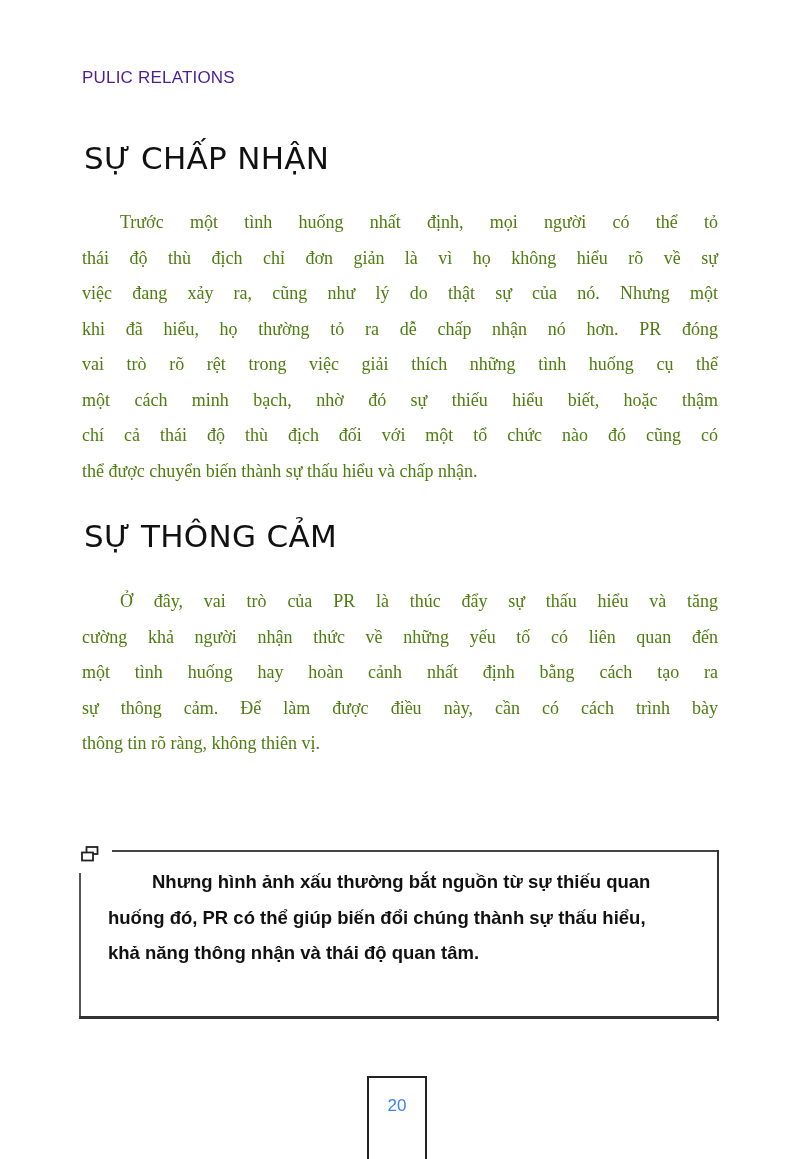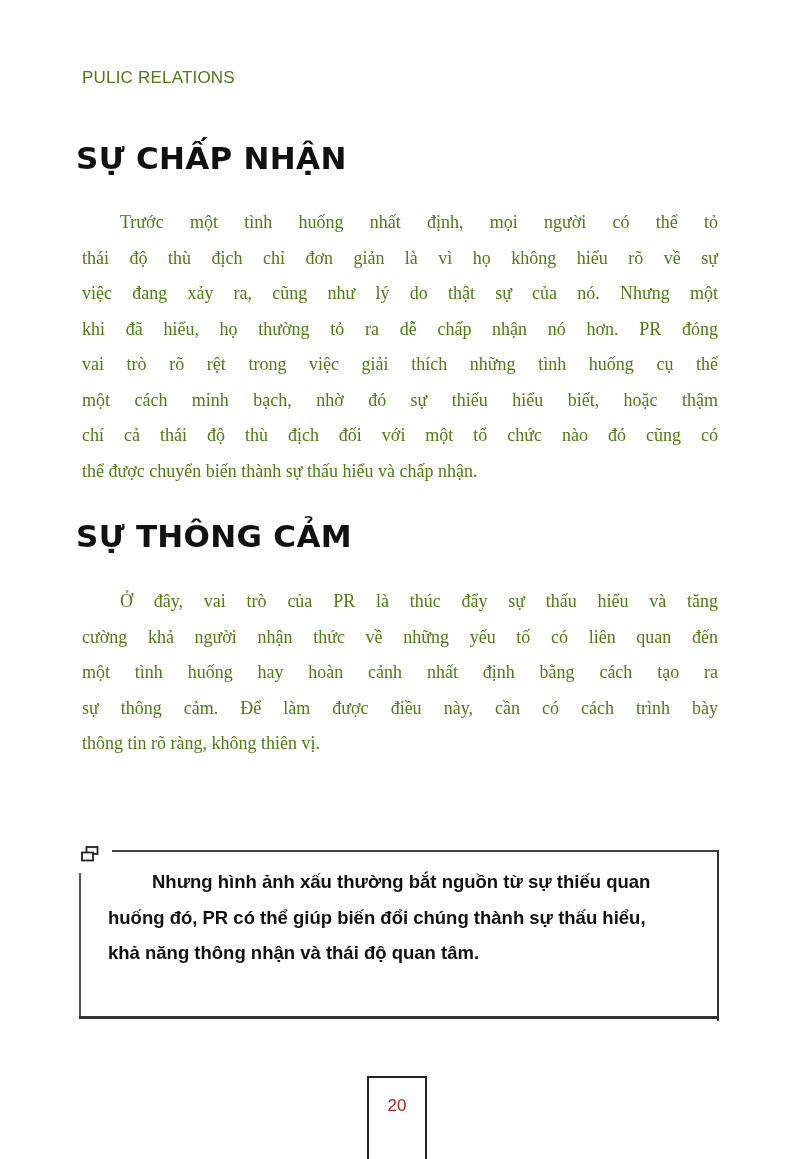--- a/index.html
+++ b/index.html
@@ -2,25 +2,25 @@
 <html><head>
 <meta charset="utf-8">
 <style>
   html, body { margin: 0; padding: 0; }
   body {
     width: 800px; height: 1159px; background: #ffffff; position: relative; overflow: hidden;
     color: #111;
   }
   .running-head {
     position: absolute; left: 82px; top: 68px;
-    font-family: "Liberation Sans", sans-serif; font-size: 17px; letter-spacing: 0.2px; color: #4d7c0f;
+    font-family: "Liberation Sans", sans-serif; font-size: 17px; letter-spacing: 0.2px; color: #4c1d95;
   }
   .heading {
-    position: absolute; left: 76px;
-    font-family: "DejaVu Sans", sans-serif; font-weight: bold; font-size: 31px; color: #111;
+    position: absolute; left: 84px;
+    font-family: "DejaVu Sans", sans-serif; font-weight: normal; font-size: 31px; color: #111;
     letter-spacing: 0.3px;
   }
   .h1 { top: 140px; }
   .h2 { top: 518px; }
   .para {
     position: absolute; left: 82px; width: 636px;
     font-family: "Liberation Serif", serif; font-size: 18px; line-height: 35.5px; color: #4d7c0f;
     text-align: justify;
   }
   .para .line { display: block; white-space: nowrap; text-align-last: justify; }
@@ -42,21 +42,21 @@
   }
   .note-text .line { display: block; white-space: nowrap; }
   .note-text .line.indent { padding-left: 44px; }
 
   .page-box {
     position: absolute; left: 367px; top: 1076px; width: 60px; height: 90px;
     border: 2px solid #222; border-bottom: none; box-sizing: border-box;
   }
   .page-num {
     position: absolute; left: 0; right: 0; top: 18px; text-align: center;
-    font-family: "Liberation Sans", sans-serif; font-size: 17px; color: #b91c1c;
+    font-family: "Liberation Sans", sans-serif; font-size: 17px; color: #3b82f6;
   }
 </style>
 </head>
 <body>
 
 <div class="running-head">PULIC RELATIONS</div>
 
 <div class="heading h1">SỰ CHẤP NHẬN</div>
 <div class="para p1">
   <span class="line indent">Trước một tình huống nhất định, mọi người có thể tỏ</span>

